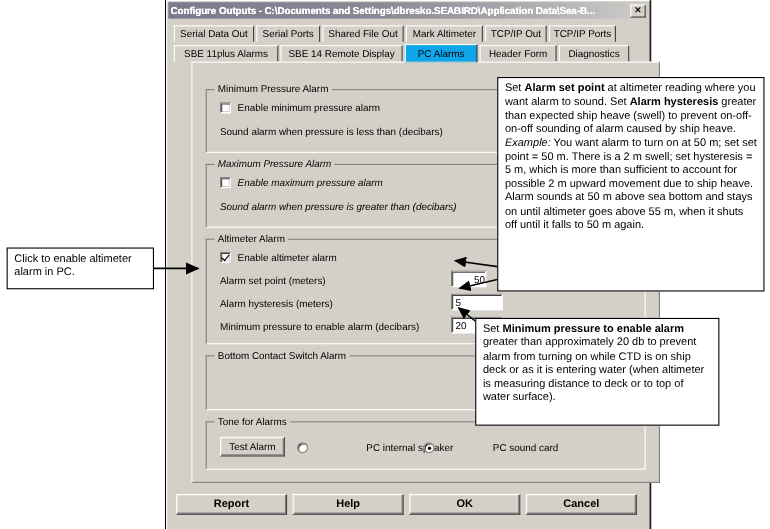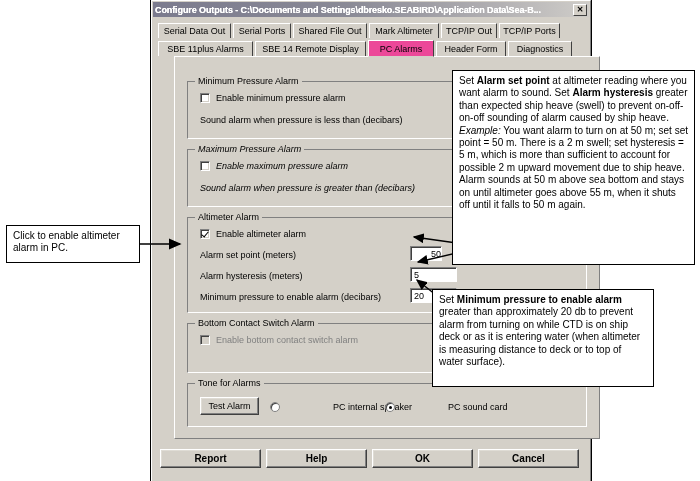--- a/index.html
+++ b/index.html
@@ -98,21 +98,21 @@
     align-items: center;
     justify-content: center;
     padding: 0 5px;
     margin-right: 2px;
     white-space: nowrap;
     cursor: pointer;
   }
   .tab.active {
     height: 17px;
     margin-bottom: -1px;
-    background: #ec4899;
+    background: #0ea5e9;
     position: relative;
     z-index: 5;
     border-bottom: 1px solid #d4d0c8;
     font-weight: normal;
   }
 
   
   .tabpage {
     position: absolute;
     left: 23px; top: 56px;
@@ -343,24 +343,20 @@
 
         <span class="lbl" style="left:12px; top:53px;">Alarm hysteresis (meters)</span>
         <span class="textbox" style="left:222px; top:49px; width:47px;">5</span>
 
         <span class="lbl" style="left:12px; top:74px;">Minimum pressure to enable alarm (decibars)</span>
         <span class="textbox" style="left:222px; top:70px; width:47px;">20</span>
       </div>
 
       <div class="groupbox" style="left:12px; top:266px; width:400px; height:50px;">
         <span class="groupbox-label">Bottom Contact Switch Alarm</span>
-        <div class="chk-row" style="left:12px; top:11px; color:#808080;">
-          <span class="checkbox disabled"></span>
-          <span>Enable bottom contact switch alarm</span>
-        </div>
       </div>
 
       <div class="groupbox" style="left:12px; top:326px; width:400px; height:44px;">
         <span class="groupbox-label">Tone for Alarms</span>
         <span class="btn" style="left:12px; top:13px; width:59px; height:18px;">Test Alarm</span>
         <div class="radio-row" style="left:82px; top:18px;">
           <span class="radio"></span>
           <span>PC internal speaker</span>
         </div>
         <div class="radio-row" style="left:197px; top:18px;">

